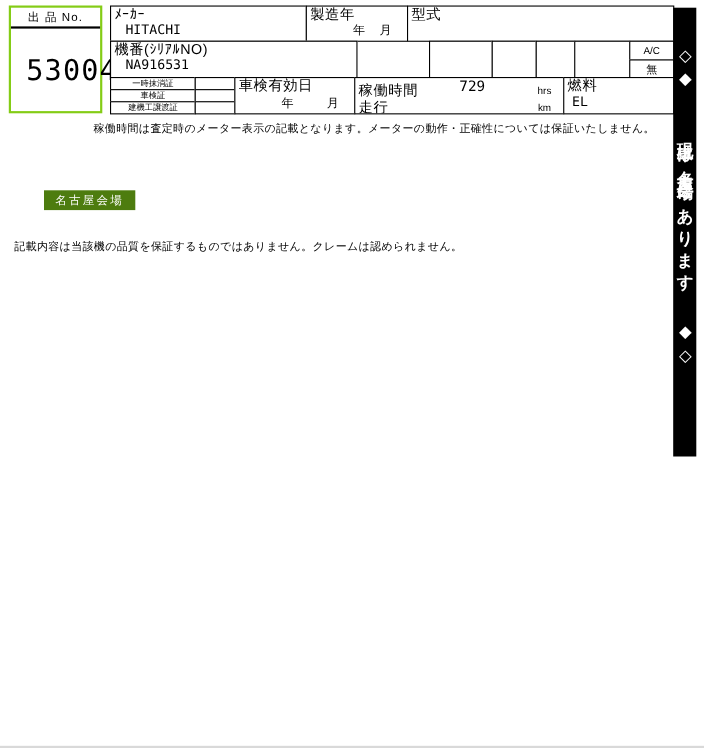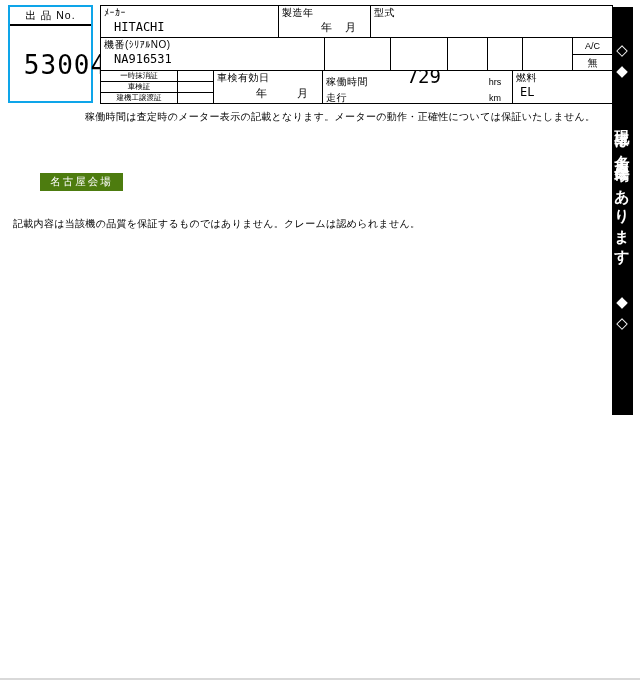--- a/index.html
+++ b/index.html
@@ -2,36 +2,36 @@
 <html><head>
 <meta charset="utf-8">
 <style>
   html,body{margin:0;padding:0;background:#fff;}
   body{width:640px;height:680px;position:relative;overflow:hidden;
        font-family:"Liberation Sans","DejaVu Sans",sans-serif;color:#000;}
   .abs{position:absolute;box-sizing:border-box;}
   .mono{font-family:"DejaVu Sans Mono","Liberation Mono",monospace;padding-left:30px;}
 
   
-  .exhibit-box{left:8px;top:5px;width:85px;height:98px;border:2px solid #0ea5e9;background:#fff;}
+  .exhibit-box{left:8px;top:5px;width:85px;height:98px;border:2px solid #84cc16;background:#fff;}
   .exhibit-head{height:17px;border-bottom:2px solid #000;display:flex;align-items:center;
                 justify-content:center;font-size:10.5px;letter-spacing:1px;}
   .exhibit-num{height:77px;display:flex;align-items:center;justify-content:center;
                font-size:26px;letter-spacing:1px;}
 
   
   .mtable{left:100px;top:5px;width:513px;height:99px;}
   .cell{position:absolute;box-sizing:border-box;border:1px solid #000;background:#fff;overflow:hidden;}
-  .cl{font-size:10px;line-height:11px;padding:1px 0 0 3px;letter-spacing:0.5px;white-space:nowrap;}
+  .cl{font-size:13px;line-height:11px;padding:1px 0 0 3px;letter-spacing:0.5px;white-space:nowrap;}
   .cl-tiny{font-size:7.5px;line-height:10px;text-align:center;white-space:nowrap;}
   .cv{font-size:12px;line-height:14px;padding:2px 0 0 13px;white-space:nowrap;}
   .ym-row{display:flex;justify-content:flex-end;align-items:center;font-size:11px;}
   .hours-row{display:flex;align-items:flex-end;height:16px;}
   .unit{width:28px;text-align:center;font-size:9px;padding-left:40px;}
-  .val-num{font-size:19px;margin-left:auto;}
+  .val-num{font-size:13px;margin-left:auto;}
   .center-cell{display:flex;align-items:center;justify-content:center;}
 
   
   .note{font-size:10px;letter-spacing:0.3px;white-space:nowrap;}
 
   
   .venue-badge{left:40px;top:173px;width:83px;height:18px;background:#4d7c0f;color:#fff;
                display:flex;align-items:center;justify-content:center;
                font-size:10.5px;letter-spacing:2px;}
 

